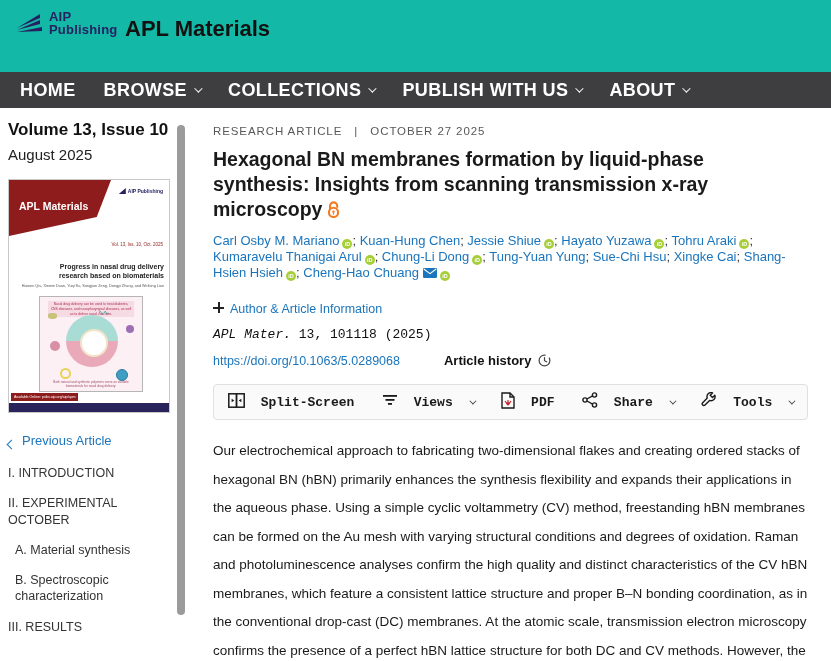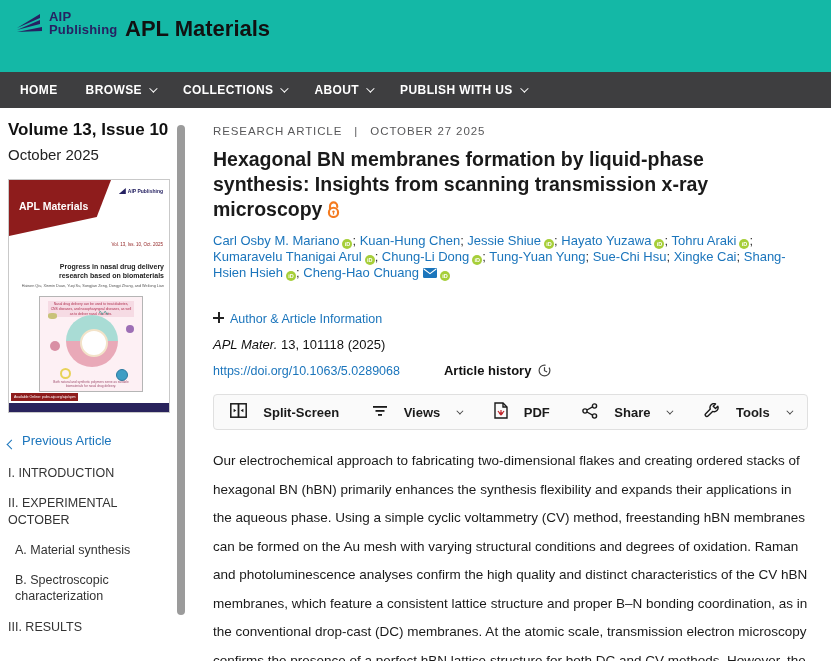--- a/index.html
+++ b/index.html
@@ -9,21 +9,21 @@
 
   
   .site-header { position:absolute; top:0; left:0; width:831px; height:72px; background:#14b8a6; }
   .brand { position:absolute; left:16px; top:10px; display:flex; align-items:center; gap:7px; }
   .brand-fan svg { display:block; }
   .brand-text { color:#262262; font-weight:bold; font-size:13px; line-height:13px; letter-spacing:.2px; }
   .journal-title { position:absolute; left:125px; top:16px; font-size:22px; font-weight:bold; color:#111; }
 
   
   .main-nav { position:absolute; top:72px; left:0; width:831px; height:36px; background:#3e3e40; display:flex; align-items:center; padding:0 6px; }
-  .nav-item { display:flex; align-items:center; gap:7px; color:#fff; font-size:12px; font-weight:bold; letter-spacing:.4px; padding:0 14px; height:36px; cursor:pointer; text-decoration:none;text-align:right; }
+  .nav-item { display:flex; align-items:center; gap:7px; color:#fff; font-size:18px; font-weight:bold; letter-spacing:.4px; padding:0 14px; height:36px; cursor:pointer; text-decoration:none;text-align:right; }
   .chev { width:6px; height:6px; border-right:1.8px solid currentColor; border-bottom:1.8px solid currentColor; transform:rotate(45deg) translateY(-2px); display:inline-block; }
   .chev-white { color:#fff; }
   .chev-dark { color:#333; }
 
   
   .sidebar { position:absolute; left:8px; top:120px; width:164px; }
   .issue-title { font-size:17px; font-weight:bold; color:#111; margin-bottom:6px; }
   .issue-date { font-size:15px; color:#222; margin-bottom:16px; }
 
   .cover { position:relative; width:162px; height:234px; border:1px solid #c9c9c9; background:#fff; overflow:hidden; cursor:pointer; }
@@ -69,38 +69,38 @@
 
   .authors { margin-top:9px; font-size:13px; line-height:16px; color:#333; max-width:600px; }
   .author { color:#1b75bc; text-decoration:none; cursor:pointer; }
   .orcid { display:inline-block; width:10px; height:10px; border-radius:50%; background:#a6ce39; color:#fff; font-size:5.5px; font-weight:bold; text-align:center; line-height:10px; vertical-align:-1px; margin-left:3px; }
   .mail-icon { display:inline-block; vertical-align:-1px; margin-left:4px; }
   .auth-sep { color:#333; }
 
   .check-updates { margin-top:12px; display:inline-flex; align-items:center; gap:7px; font-size:12.5px; color:#333;
       background:linear-gradient(#fdfdfd,#e6e6e6); border:1px solid #b3b3b3; border-radius:3px; padding:4px 12px 4px 8px; cursor:pointer; }
 
-  .author-info-link { margin-top:30px; display:flex; align-items:flex-start; gap:6px; }
+  .author-info-link { margin-top:20px; display:flex; align-items:flex-start; gap:6px; }
   .plus-icon { position:relative; width:11px; height:11px; display:inline-block; }
   .plus-icon::before, .plus-icon::after { content:""; position:absolute; background:#222; }
   .plus-icon::before { left:0; top:5px; width:11px; height:1.6px; }
   .plus-icon::after { left:5px; top:0; width:1.6px; height:11px; }
   .author-info-link a { color:#1b75bc; font-size:12.5px; text-decoration:none; cursor:pointer; }
 
-  .citation { margin-top:11px; font-size:13px; color:#111; }
+  .citation { margin-top:11px; font-size:13px; color:#111;font-family:Liberation Mono, monospace; }
   .citation .jname { font-style:italic; }
 
   .doi-row { margin-top:11px; display:flex; align-items:center; }
   .doi-link { color:#1b75bc; font-size:12.5px; text-decoration:none; cursor:pointer; }
   .history-label { margin-left:44px; font-size:13px; font-weight:bold; color:#111; }
   .clock-icon { margin-left:7px; display:inline-flex; }
 
   .toolbar { margin-top:16px; width:595px; height:36px; background:#fafafa; border:1px solid #e0e0e0; border-radius:4px;
       display:flex; align-items:center; justify-content:space-around; }
-  .toolbar-item { display:flex; align-items:center; gap:16px; font-size:13px; font-weight:bold; color:#1a1a1a; background:none; border:none; cursor:pointer; font-family:Liberation Sans, sans-serif;text-align:right; }
+  .toolbar-item { display:flex; align-items:center; gap:16px; font-size:13px; font-weight:bold; color:#1a1a1a; background:none; border:none; cursor:pointer; font-family:Liberation Mono, monospace;text-align:right; }
   .toolbar-item .chev { width:5px; height:5px; border-width:1.4px; color:#444; }
 
   .abstract { margin-top:17px; font-size:13.5px; color:#1a1a1a; line-height:28.5px; width:597px; }
 </style>
 </head>
 <body>
 
 <div id="page">
 
   <div class="site-header">
@@ -126,32 +126,32 @@
       </a>
       <a class="nav-item">
         <span>BROWSE</span>
         <span class="chev chev-white"></span>
       </a>
       <a class="nav-item">
         <span>COLLECTIONS</span>
         <span class="chev chev-white"></span>
       </a>
       <a class="nav-item">
+        <span>PUBLISH WITH US</span>
+        <span class="chev chev-white"></span>
+      </a>
+      <a class="nav-item">
         <span>ABOUT</span>
-        <span class="chev chev-white"></span>
-      </a>
-      <a class="nav-item">
-        <span>PUBLISH WITH US</span>
         <span class="chev chev-white"></span>
       </a>
     </nav>
 
   <div class="sidebar">
     <div class="issue-title">Volume 13, Issue 10</div>
-    <div class="issue-date">October 2025</div>
+    <div class="issue-date">August 2025</div>
 
     <div class="cover">
       <div class="cover-banner">
         <span>APL Materials</span>
       </div>
       <div class="cover-brand">
         <span class="minifan"></span>
         <span>AIP Publishing</span>
       </div>
       <div class="cover-issue-line">Vol. 13, Iss. 10, Oct. 2025</div>

